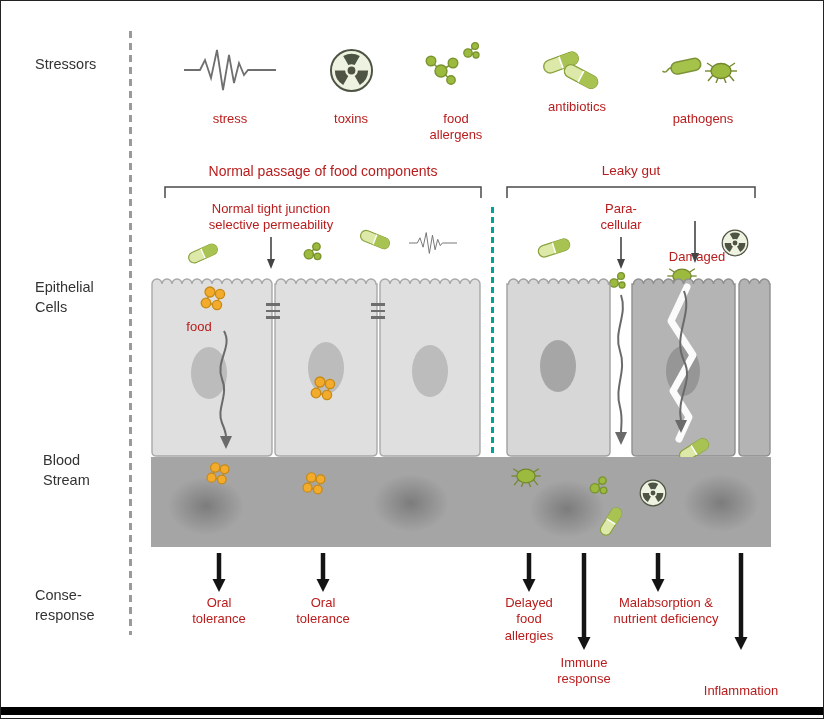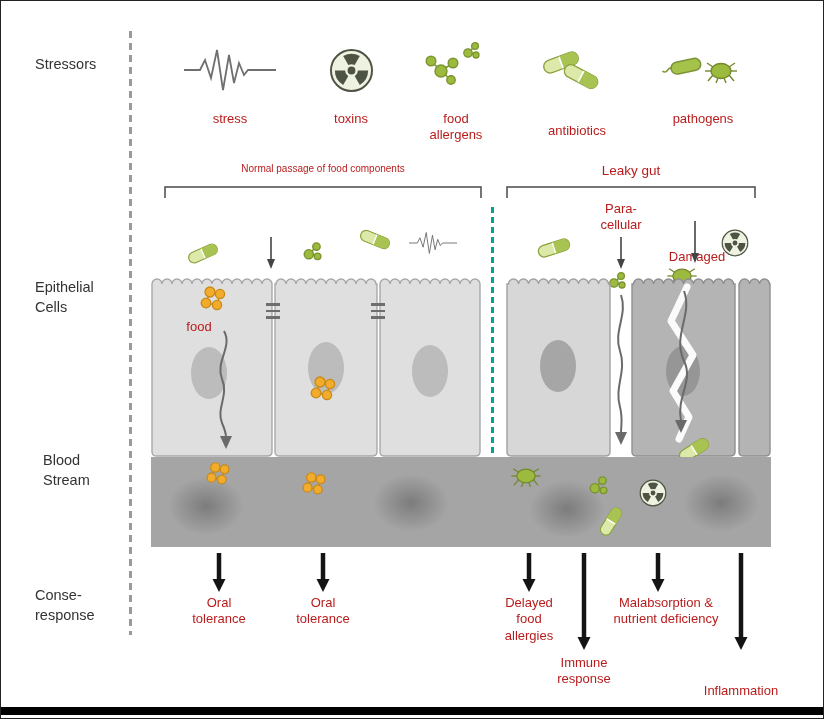--- a/index.html
+++ b/index.html
@@ -146,32 +146,34 @@
       </svg>
   </div>
   <svg class="abs" style="left:704px; top:58px;" width="32" height="24" viewBox="0 0 32 24">
       <use href="#mite"></use>
     </svg>
 
   <div class="lbl" style="left:186px; top:110px; width:86px;">stress</div>
   <div class="lbl" style="left:317px; top:110px; width:66px;">toxins</div>
   <div class="lbl" style="left:413px; top:110px; width:84px;">food
 allergens</div>
-  <div class="lbl" style="left:536px; top:122px; width:80px;">antibiotics</div>
+  <div class="lbl" style="left:536px; top:98px; width:80px;">antibiotics</div>
   <div class="lbl" style="left:660px; top:110px; width:84px;">pathogens</div>
 
-  <div class="lbl" style="left:163px; top:162px; width:318px; font-size:10px;">Normal passage of food components</div>
+  <div class="lbl" style="left:163px; top:162px; width:318px; font-size:14px;">Normal passage of food components</div>
   <svg class="abs" style="left:163px; top:184px;" width="318" height="14">
     <path d="M1 13 L1 2 L317 2 L317 13" fill="none" stroke="#4a4a4a" stroke-width="1.5"></path>
   </svg>
   <div class="lbl" style="left:505px; top:162px; width:250px; font-size:13.5px;">Leaky gut</div>
   <svg class="abs" style="left:505px; top:184px;" width="250" height="14">
     <path d="M1 13 L1 2 L249 2 L249 13" fill="none" stroke="#4a4a4a" stroke-width="1.5"></path>
   </svg>
 
+  <div class="lbl" style="left:175px; top:200px; width:190px;">Normal tight junction
+selective permeability</div>
   <svg class="abs" style="left:264px; top:236px;" width="12" height="34">
     <line x1="6" y1="0" x2="6" y2="23" stroke="#444" stroke-width="1.6"></line>
       <polygon points="2,22 10,22 6,32" fill="#444"></polygon>
   </svg>
   <div class="lbl" style="left:584px; top:200px; width:72px;">Para-
 cellular</div>
   <svg class="abs" style="left:614px; top:236px;" width="12" height="34">
     <line x1="6" y1="0" x2="6" y2="23" stroke="#444" stroke-width="1.6"></line>
       <polygon points="2,22 10,22 6,32" fill="#444"></polygon>
   </svg>

